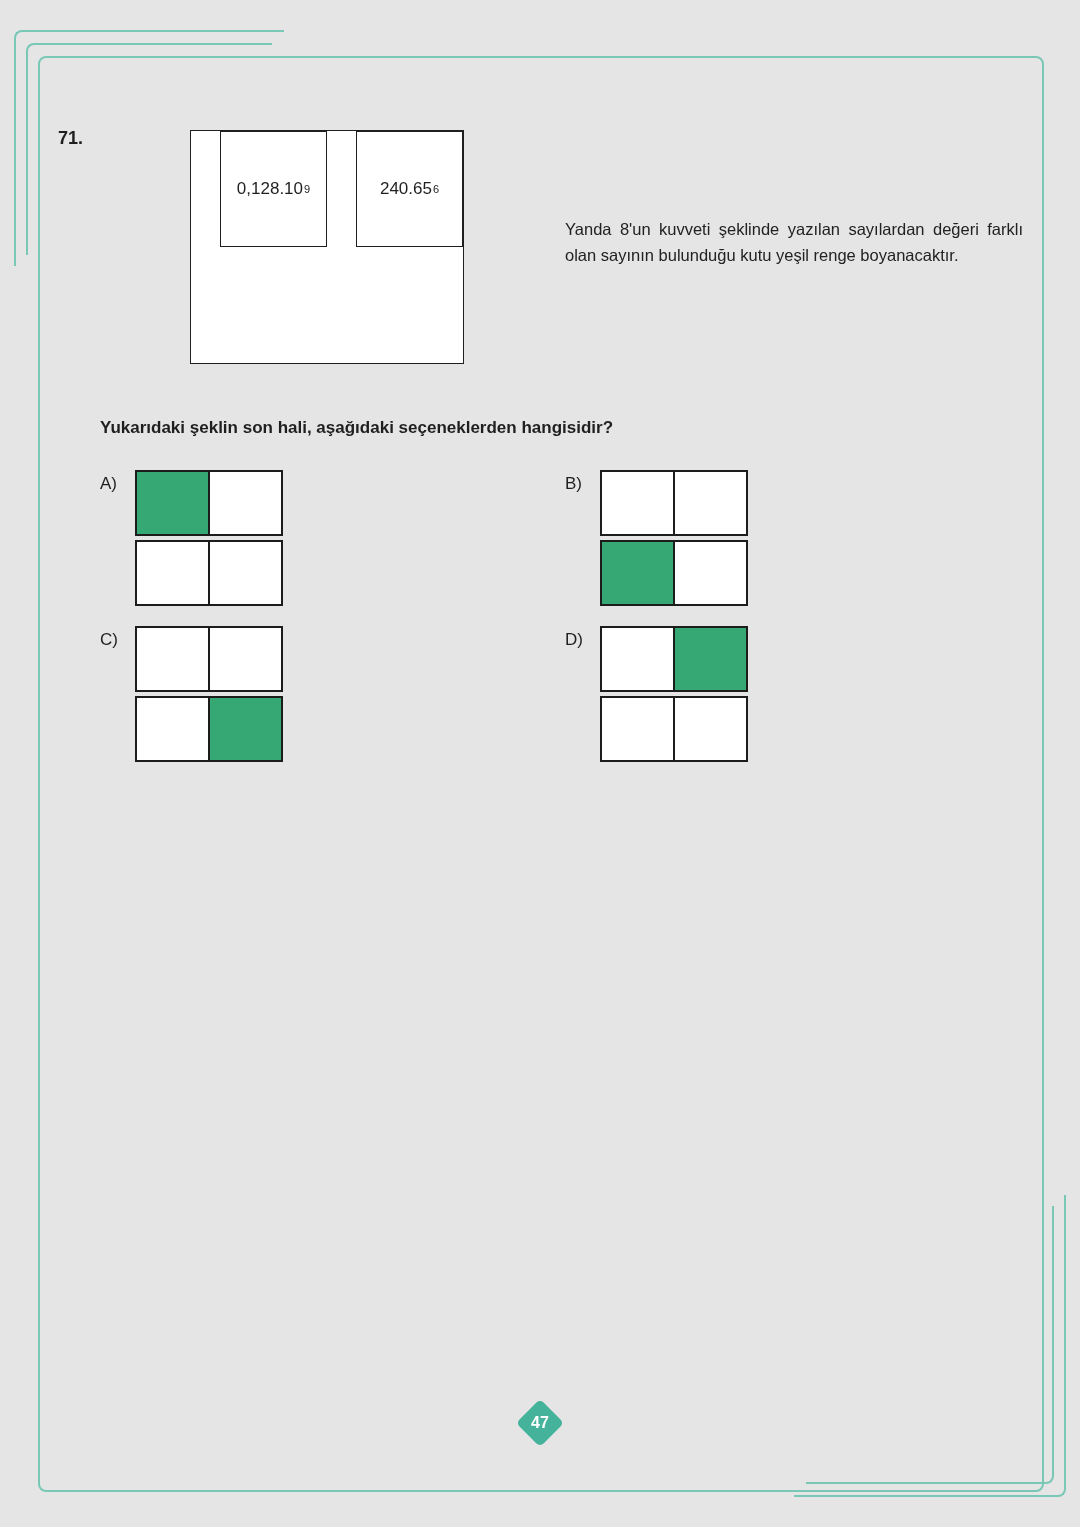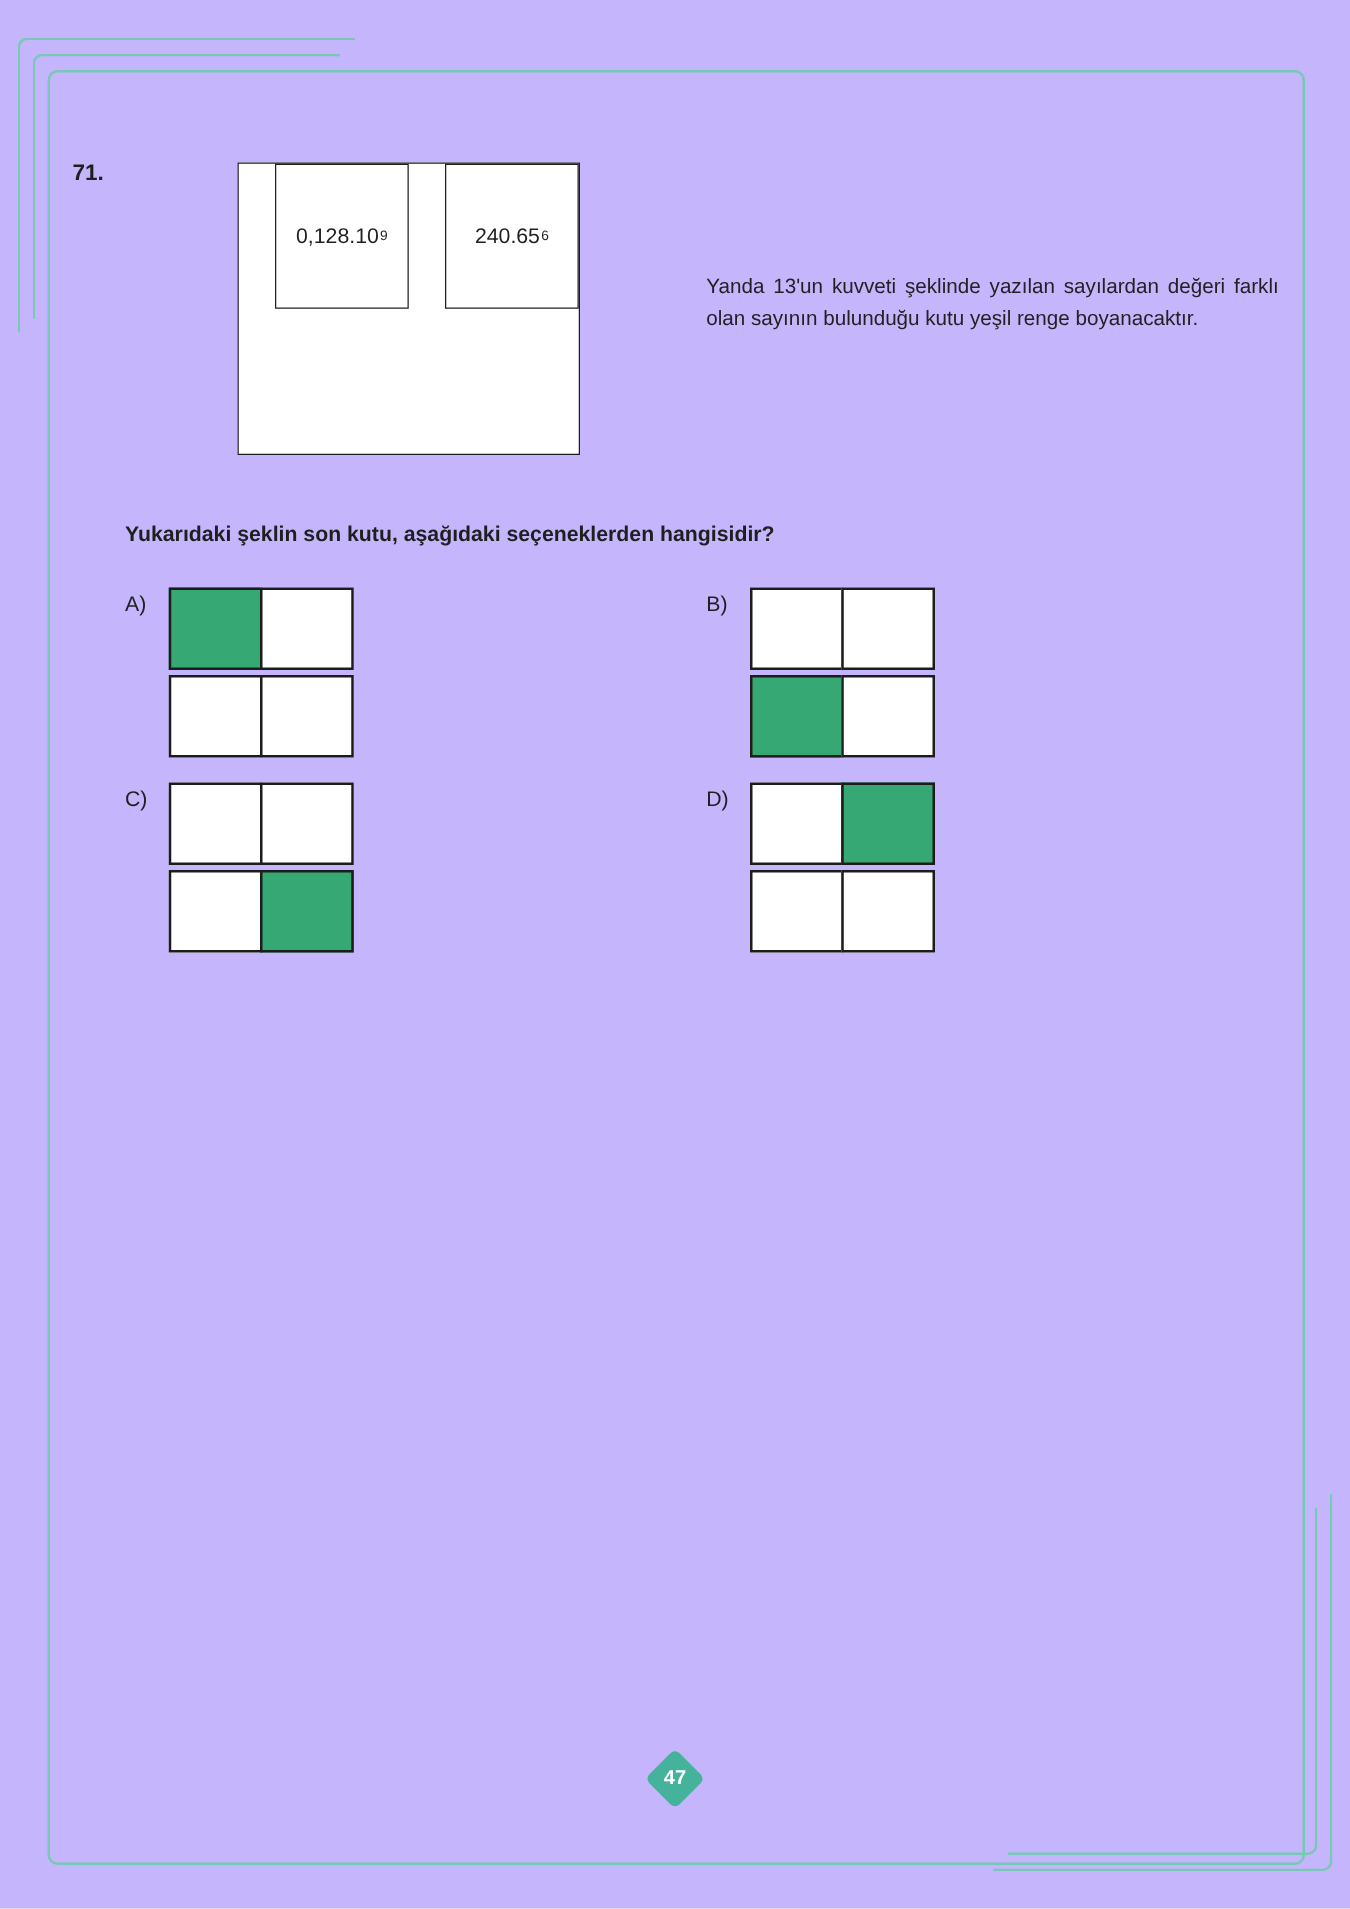--- a/index.html
+++ b/index.html
@@ -1,19 +1,19 @@
 <!DOCTYPE html>
 <html><head>
 <meta charset="utf-8">
 <style>
   html,body{margin:0;padding:0;background:#ffffff;}
   .page{
     position:relative;
     width:1080px;height:1527px;
-    background:#c4b5fd;
+    background:#e5e5e5;
     font-family:"Liberation Sans","DejaVu Sans",sans-serif;
     color:#1f1f1f;
     overflow:hidden;
   }
 
   
   .frame-main{
     position:absolute;left:38px;top:56px;width:1002px;height:1432px;
     border:2px solid #79c8b6;border-radius:8px;
   }
@@ -112,23 +112,23 @@
     <div class="pcell">
       <span>0,128.10</span>
         <sup>9</sup>
     </div>
     <div class="pcell">
       <span>240.65</span>
         <sup>6</sup>
     </div>
   </div>
 
-  <p class="side-note">Yanda 13'un kuvveti şeklinde yazılan sayılardan değeri farklı olan sayının bulunduğu kutu yeşil renge boyanacaktır.</p>
+  <p class="side-note">Yanda 8'un kuvveti şeklinde yazılan sayılardan değeri farklı olan sayının bulunduğu kutu yeşil renge boyanacaktır.</p>
 
-  <p class="question">Yukarıdaki şeklin son kutu, aşağıdaki seçeneklerden hangisidir?</p>
+  <p class="question">Yukarıdaki şeklin son hali, aşağıdaki seçeneklerden hangisidir?</p>
 
   <div class="option opt-a">
     <span class="opt-label">A)</span>
     <div class="opt-grid">
       <div class="opt-row">
         <div class="opt-cell" data-fill="green"></div>
         <div class="opt-cell" data-fill="white"></div>
       </div>
       <div class="opt-row">
         <div class="opt-cell" data-fill="white"></div>

